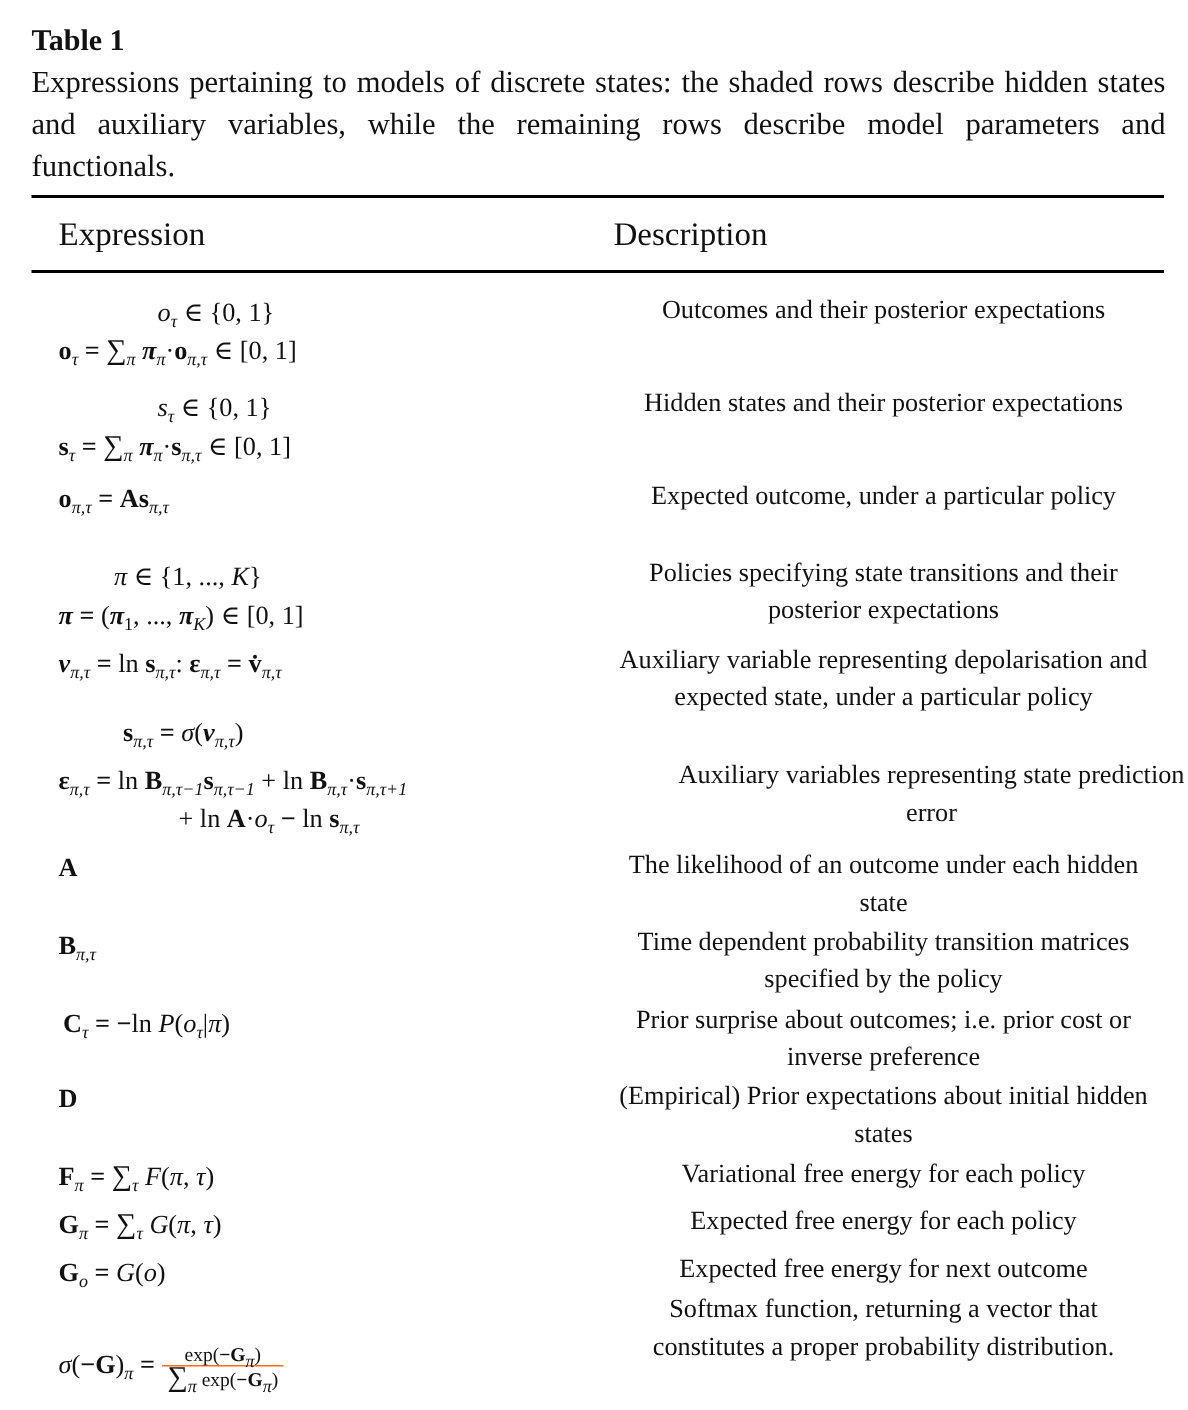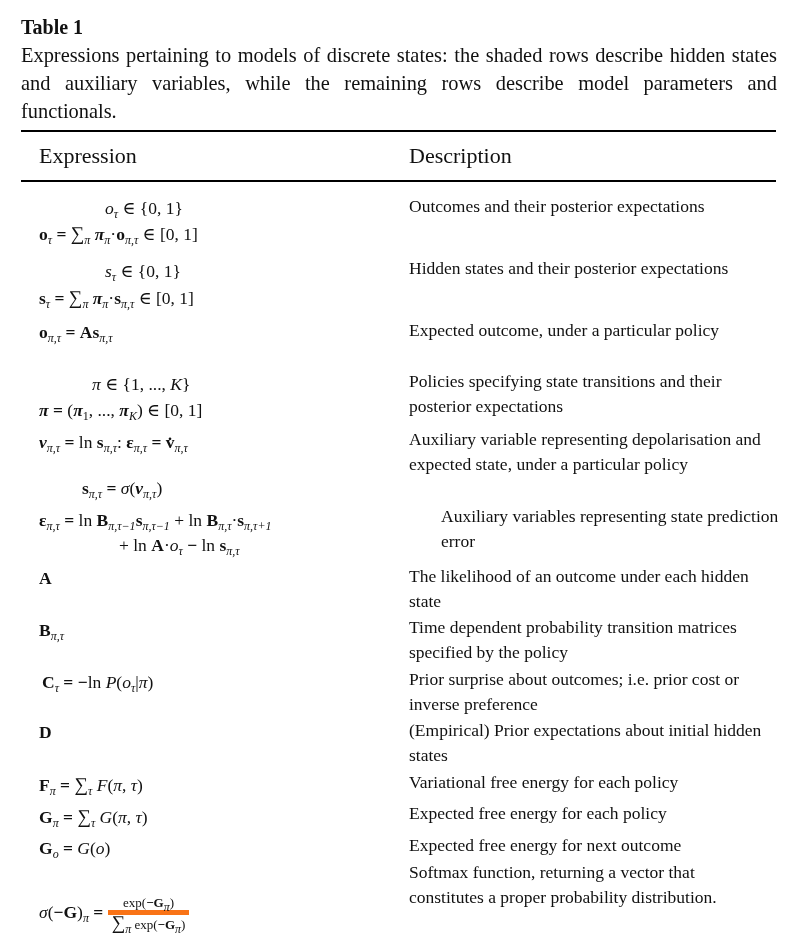--- a/index.html
+++ b/index.html
@@ -17,30 +17,30 @@
   }
   .rule { position: absolute; left: 21px; width: 755px; height: 2px; background: #000; }
   .rule.top { top: 130px; }
   .rule.mid { top: 180px; }
   .th { position: absolute; top: 145px; font-size: 22px; line-height: 22px; }
   .th.expr { left: 39px; }
   .th.desc { left: 409px; }
 
   .cell-desc {
     position: absolute; left: 409px; width: 360px;
-    font-size: 17.5px; line-height: 25px;
+    font-size: 17.5px; line-height: 25px; text-align: center;
   }
   .cell-expr {
     position: absolute; font-size: 17.5px; line-height: 25px; white-space: nowrap;
   }
   .b { font-weight: bold; }
   .sub { font-size: 12px; vertical-align: -4px; font-style: italic; line-height: 0; }
   .subn { font-size: 12px; vertical-align: -4px; line-height: 0; }
   .frac { display: inline-block; vertical-align: middle; text-align: center; font-size: 13px; line-height: 15px; }
-  .frac .num { display: block; padding: 0 4px; border-bottom: 5px solid #f97316; }
+  .frac .num { display: block; padding: 0 4px; border-bottom: 1px solid #f97316; }
   .frac .den { display: block; padding: 0 4px; text-align: center; }
   .sum { font-size: 19px; }
 </style>
 </head>
 <body>
 
 <div class="caption-title">Table 1</div>
 <div class="caption-text">Expressions pertaining to models of discrete states: the shaded rows describe hidden states and auxiliary variables, while the remaining rows describe model parameters and functionals.</div>
 
 <div class="rule top"></div>
@@ -51,21 +51,21 @@
 <div>
 
   <div class="cell-expr" style="left:105px; top:196px;"><i>o</i><span class="sub">τ</span> ∈ {0, 1}</div>
   <div class="cell-expr" style="left:39px; top:221px;"><span class="b">o</span><span class="sub">τ</span> <span class="b">=</span> <span class="sum">∑</span><span class="sub">π</span> <span class="b"><i>π</i></span><span class="sub">π</span>·<span class="b">o</span><span class="sub">π,τ</span> ∈ [0, 1]</div>
 
   <div class="cell-expr" style="left:105px; top:259px;"><i>s</i><span class="sub">τ</span> ∈ {0, 1}</div>
   <div class="cell-expr" style="left:39px; top:285px;"><span class="b">s</span><span class="sub">τ</span> <span class="b">=</span> <span class="sum">∑</span><span class="sub">π</span> <span class="b"><i>π</i></span><span class="sub">π</span>·<span class="b">s</span><span class="sub">π,τ</span> ∈ [0, 1]</div>
 
   <div class="cell-expr" style="left:39px; top:320px;"><span class="b">o</span><span class="sub">π,τ</span> <span class="b">=</span> <span class="b">As</span><span class="sub">π,τ</span></div>
 
-  <div class="cell-expr" style="left:92px; top:372px;"><i>π</i> ∈ {1, ..., <i>K</i>}</div>
+  <div class="cell-expr" style="left:76px; top:372px;"><i>π</i> ∈ {1, ..., <i>K</i>}</div>
   <div class="cell-expr" style="left:39px; top:398px;"><span class="b"><i>π</i></span> <span class="b">=</span> (<span class="b"><i>π</i></span><span class="subn">1</span>, ..., <span class="b"><i>π</i></span><span class="sub">K</span>) ∈ [0, 1]</div>
 
   <div class="cell-expr" style="left:39px; top:430px;"><span class="b"><i>ν</i></span><span class="sub">π,τ</span> <span class="b">=</span> ln <span class="b">s</span><span class="sub">π,τ</span>: <span class="b">ε</span><span class="sub">π,τ</span> <span class="b">=</span> <span class="b">v̇</span><span class="sub">π,τ</span></div>
   <div class="cell-expr" style="left:82px; top:456px;margin-top:20px;"><span class="b">s</span><span class="sub">π,τ</span> <span class="b">=</span> <i>σ</i>(<span class="b"><i>ν</i></span><span class="sub">π,τ</span>)</div>
 
   <div class="cell-expr" style="left:39px; top:508px;"><span class="b">ε</span><span class="sub">π,τ</span> <span class="b">=</span> ln <span class="b">B</span><span class="sub">π,τ−1</span><span class="b">s</span><span class="sub">π,τ−1</span> + ln <span class="b">B</span><span class="sub">π,τ</span>·<span class="b">s</span><span class="sub">π,τ+1</span></div>
   <div class="cell-expr" style="left:119px; top:533px;">+ ln <span class="b">A</span>·<i>o</i><span class="sub">τ</span> <span class="b">−</span> ln <span class="b">s</span><span class="sub">π,τ</span></div>
 
   <div class="cell-expr b" style="left:39px; top:566px;">A</div>
 

